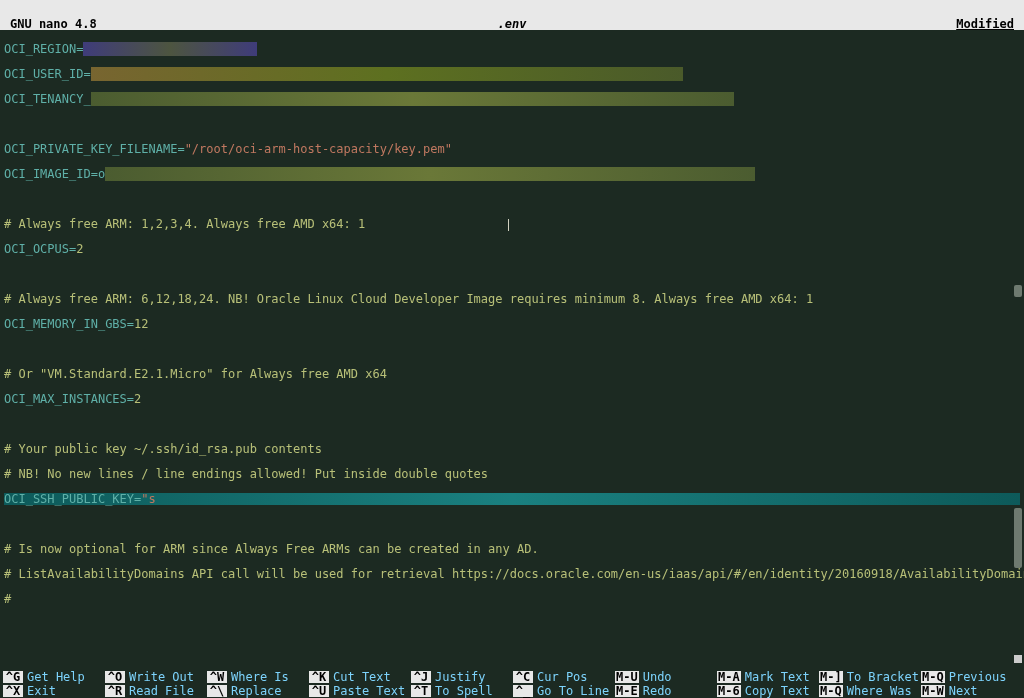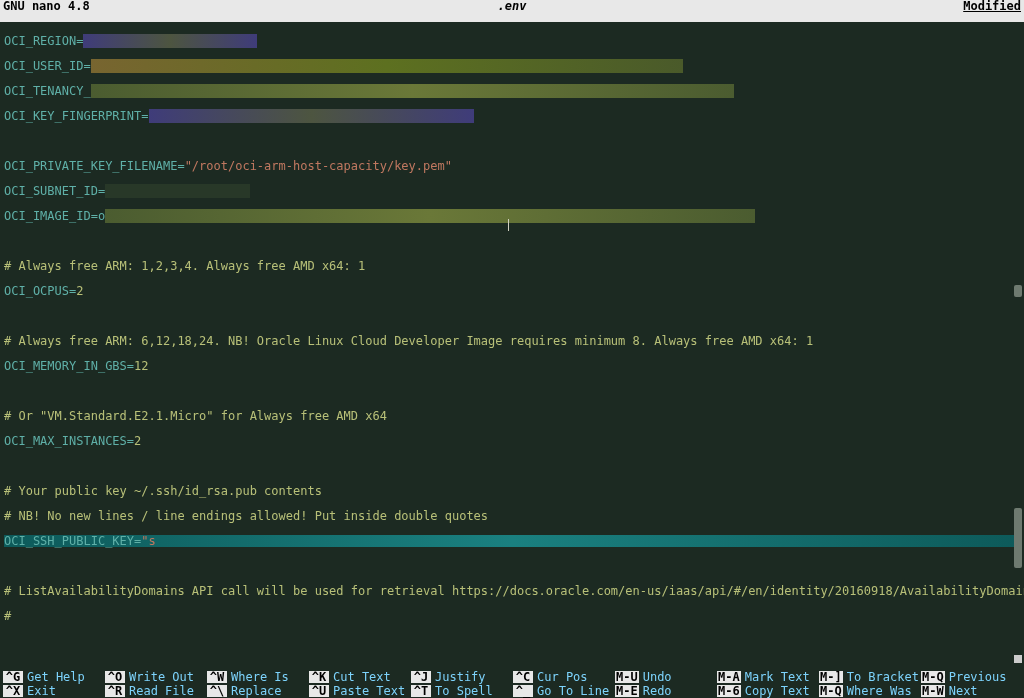--- a/index.html
+++ b/index.html
@@ -6,27 +6,27 @@
   html, body {
     width: 1024px;
     height: 698px;
     overflow: hidden;
     background: #1c2a22;
     font-family: "DejaVu Sans Mono", "Consolas", monospace;
     font-size: 12px;
     line-height: 12.5px;
   }
   .titlebar {
-    height: 22px;
+    height: 30px;
     background: #e8e8e8;
     color: #000;
     display: flex;
-    align-items: flex-start;
+    align-items: flex-end;
     font-weight: bold;
-    padding: 0 3px;
+    padding: 0 10px;
     position: relative;
   }
   .titlebar .left { flex: 0 0 auto; }
   .titlebar .center { position: absolute; left: 50%; transform: translateX(-50%); font-style: italic; }
   .titlebar .right { margin-left: auto; text-decoration: underline; }
   .editor {
     padding: 0 4px;
     color: #b8c078;
     white-space: pre;
   }
@@ -92,39 +92,38 @@
 <div class="titlebar">
   <span class="left">GNU nano 4.8</span>
   <span class="center">.env</span>
   <span class="right">Modified</span>
 </div>
 
 <div class="editor">
 <div class="line"><span class="var">OCI_REGION=</span><span class="smear1">                        </span></div>
 <div class="line"><span class="var">OCI_USER_ID=</span><span class="smear2">                                                                                  </span></div>
 <div class="line"><span class="var">OCI_TENANCY_</span><span class="smear3">                                                                                         </span></div>
-<div class="line"><span class="var">OCI_KEY_FINGERPRINT=</span><span class="smear1">                                             </span></div>
 <div class="line"></div>
 <div class="line"><span class="var">OCI_PRIVATE_KEY_FILENAME=</span><span class="str">"/root/oci-arm-host-capacity/key.pem"</span></div>
-<div class="line"><span class="var">OCI_SUBNET_ID=</span><span class="smear-dk">                    </span></div>
 <div class="line"><span class="var">OCI_IMAGE_ID=o</span><span class="smear3">                                                                                          </span></div>
 <div class="line"></div>
 <div class="line"><span class="comment"># Always free ARM: 1,2,3,4. Always free AMD x64: 1</span></div>
 <div class="line"><span class="var">OCI_OCPUS=</span><span class="val">2</span></div>
 <div class="line"></div>
 <div class="line"><span class="comment"># Always free ARM: 6,12,18,24. NB! Oracle Linux Cloud Developer Image requires minimum 8. Always free AMD x64: 1</span></div>
 <div class="line"><span class="var">OCI_MEMORY_IN_GBS=</span><span class="val">12</span></div>
 <div class="line"></div>
 <div class="line"><span class="comment"># Or "VM.Standard.E2.1.Micro" for Always free AMD x64</span></div>
 <div class="line"><span class="var">OCI_MAX_INSTANCES=</span><span class="val">2</span></div>
 <div class="line"></div>
 <div class="line"><span class="comment"># Your public key ~/.ssh/id_rsa.pub contents</span></div>
 <div class="line"><span class="comment"># NB! No new lines / line endings allowed! Put inside double quotes</span></div>
 <div class="line smear-teal"><span class="var">OCI_SSH_PUBLIC_KEY=</span><span class="str">"s</span></div>
 <div class="line"></div>
+<div class="line"><span class="comment"># Is now optional for ARM since Always Free ARMs can be created in any AD.</span></div>
 <div class="line"><span class="comment"># ListAvailabilityDomains API call will be used for retrieval https://docs.oracle.com/en-us/iaas/api/#/en/identity/20160918/AvailabilityDomain/ListAvailability&gt;</span></div>
 <div class="line"><span class="comment">#</span></div>
 
 
 
 
 
 
 
 

